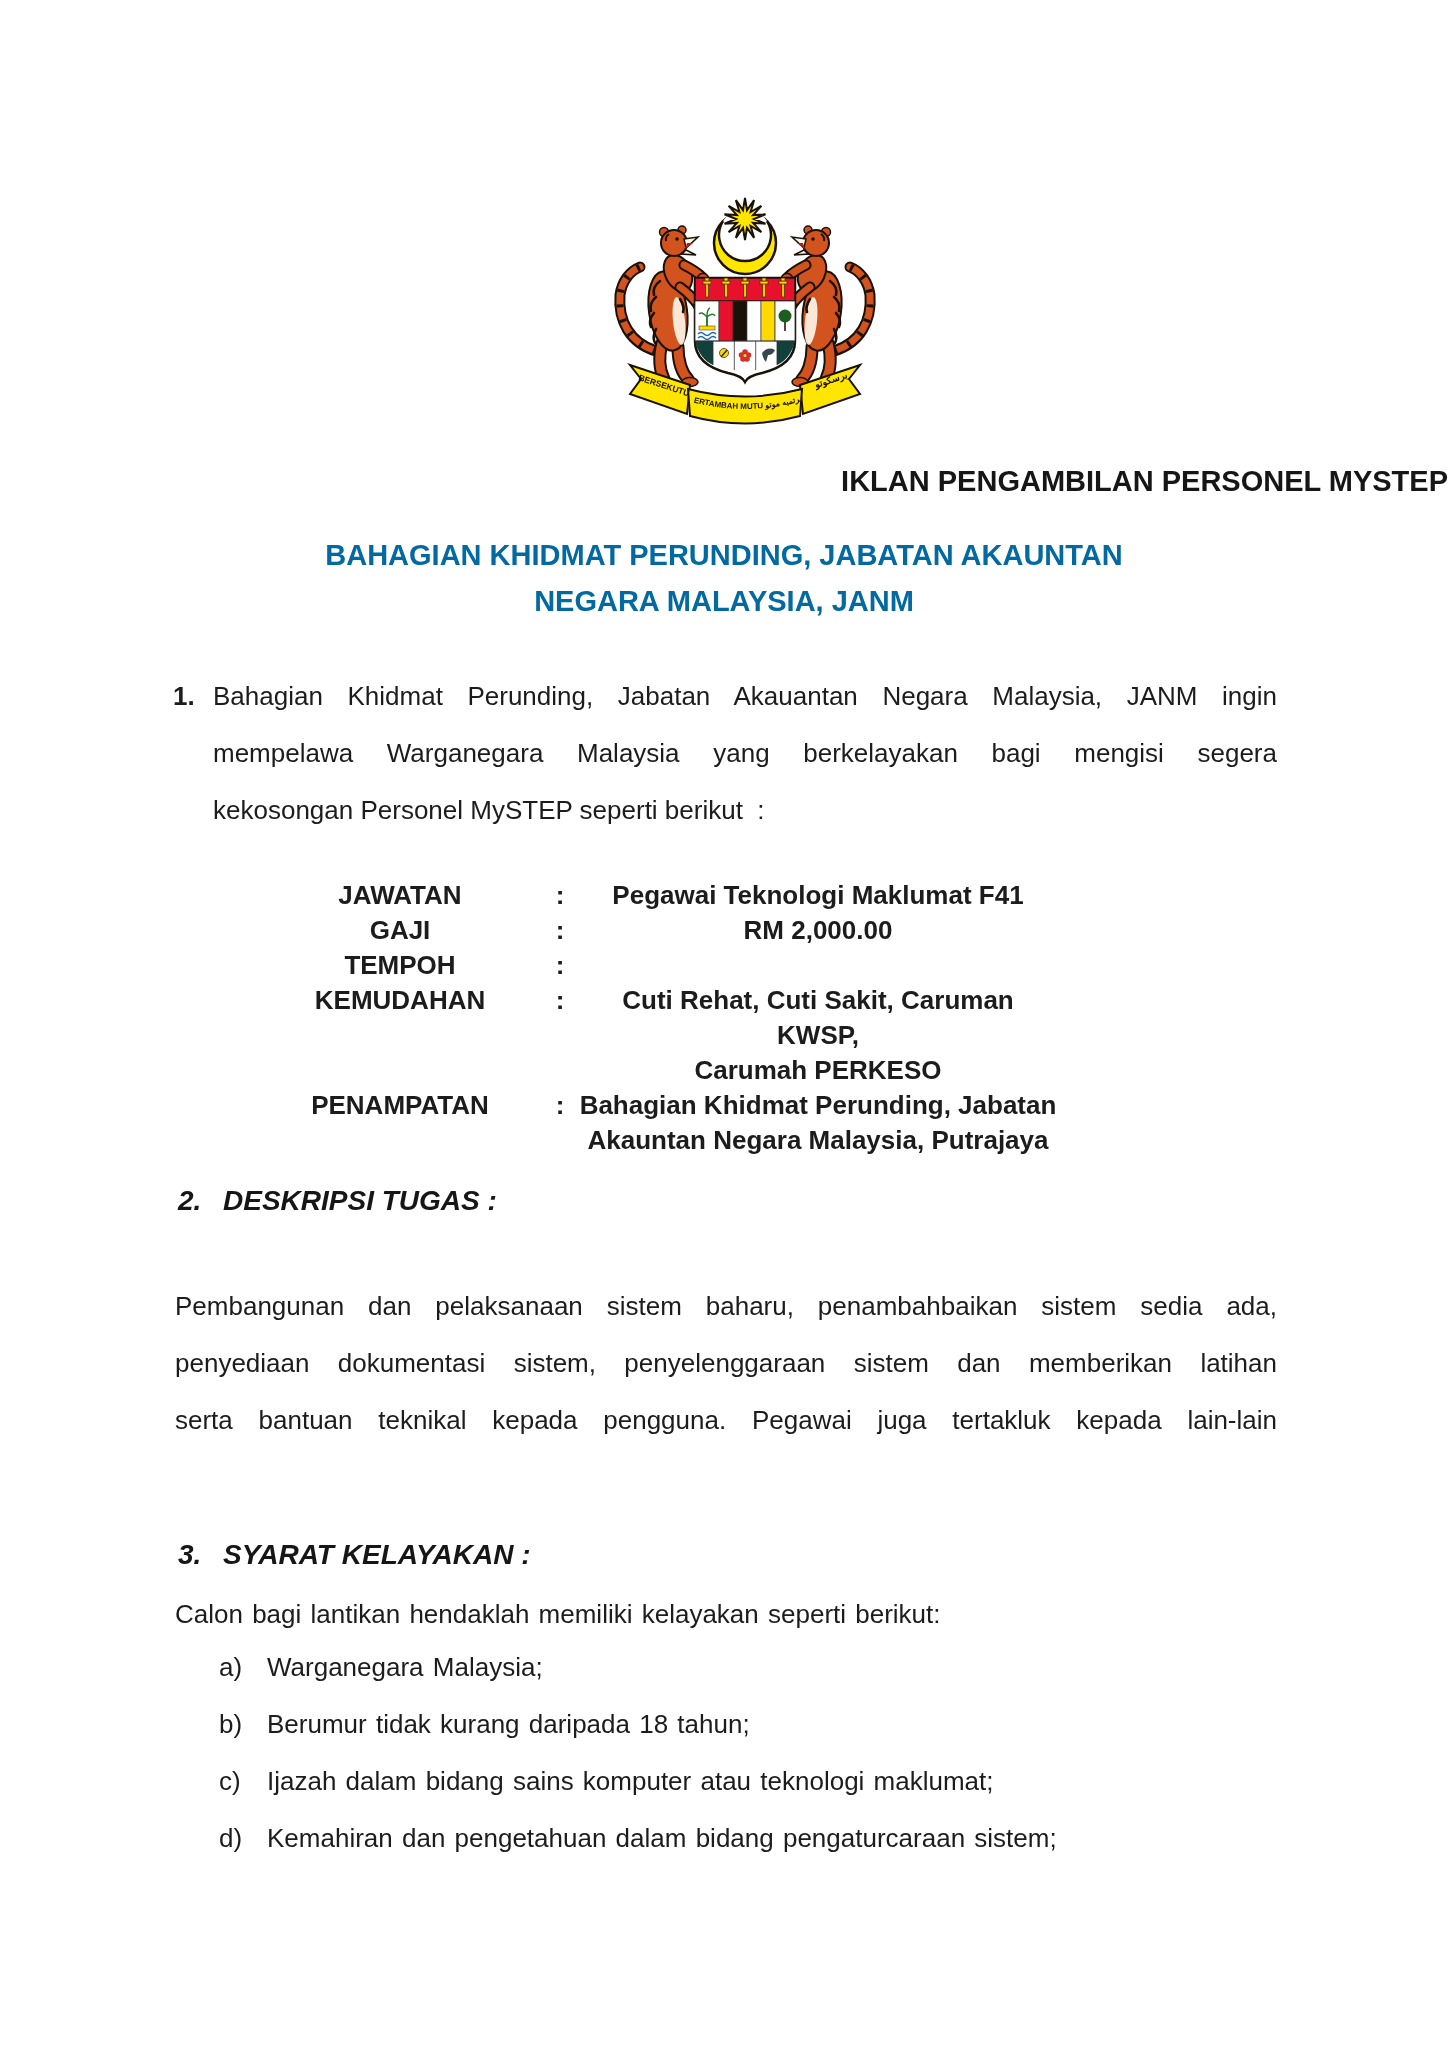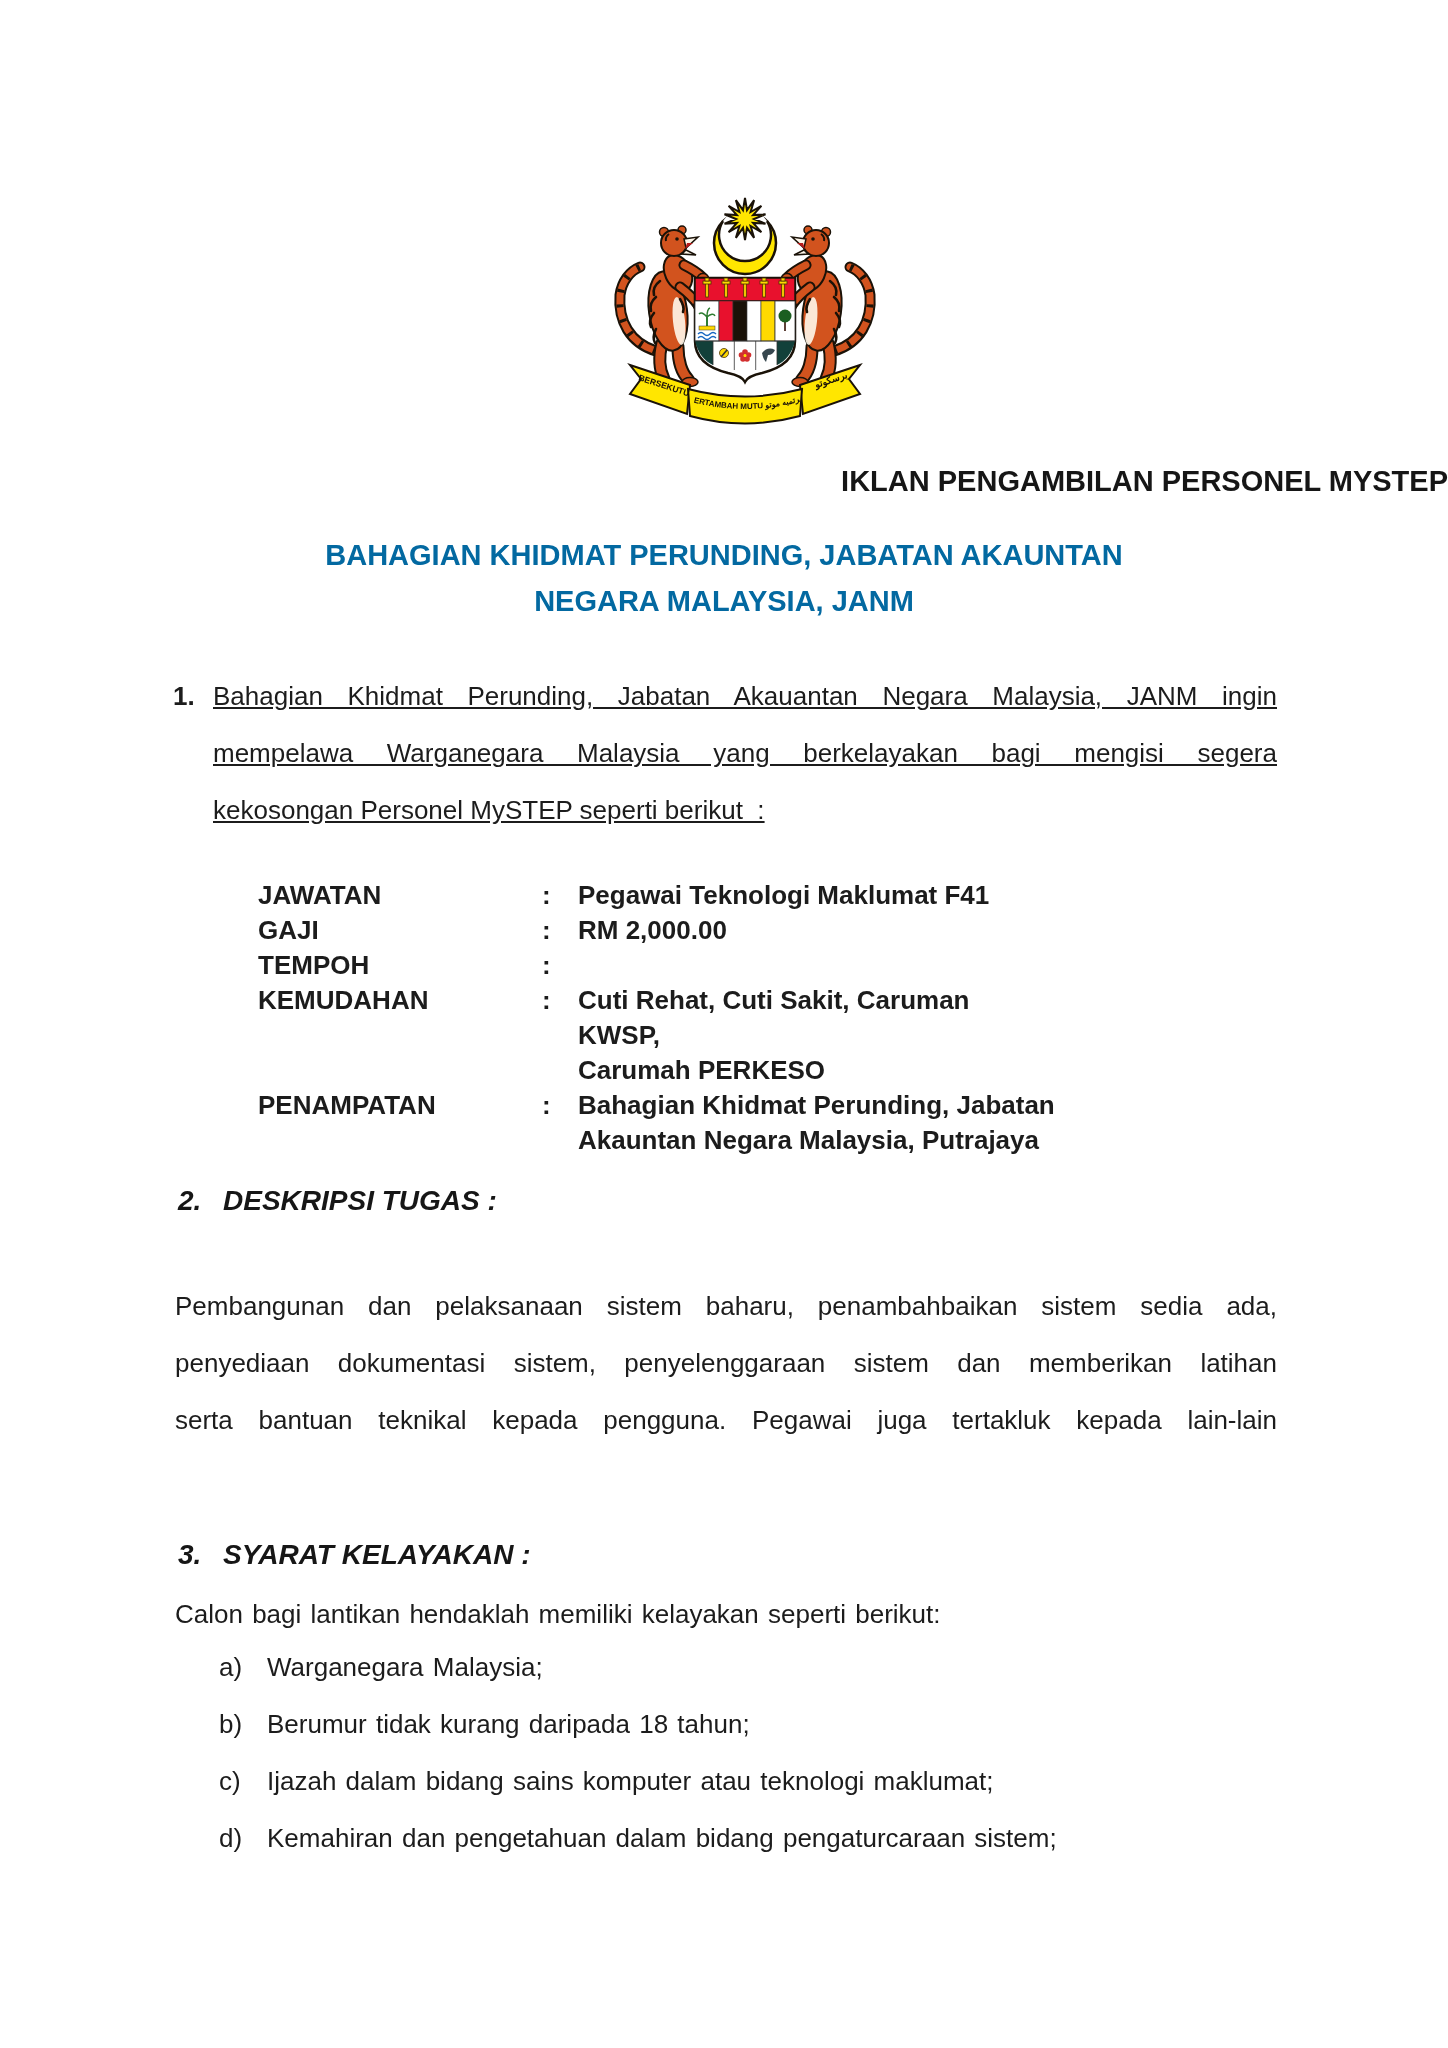--- a/index.html
+++ b/index.html
@@ -26,26 +26,26 @@
   }
   .doc-subtitle{
     left:0;top:532px;width:1448px;
     text-align:center;font-size:29px;font-weight:bold;line-height:46px;
     color:#0369a1;
   }
 
   
   .intro-block{left:173px;top:668px;width:1104px;font-size:26px;}
   .intro-num{position:absolute;left:0;top:0;font-weight:bold;line-height:57px;}
-  .intro-text{margin-left:40px;text-decoration:underline;}
+  .intro-text{margin-left:40px;}
   .jline{display:block;line-height:57px;text-align:justify;text-align-last:justify;}
   .jline.last{text-align-last:left;}
 
   
-  .details{left:258px;top:878px;width:900px;font-size:26px;font-weight:bold;line-height:35px;}
+  .details{left:258px;top:878px;width:900px;font-size:26px;font-weight:bold;line-height:35px;text-align:center;}
   .trow{display:flex;align-items:flex-start;}
   .tlabel{width:284px;flex:0 0 284px;}
   .tcolon{width:36px;flex:0 0 36px;}
   .tval{width:480px;flex:0 0 480px;}
   .tval div:empty{display:none;}
 
   
   .sec-heading{font-size:28px;font-weight:bold;line-height:36px;color:#161616;font-style:italic;}
   .h2-block{left:178px;top:1183px;}
   .h3-block{left:178px;top:1537px;}

